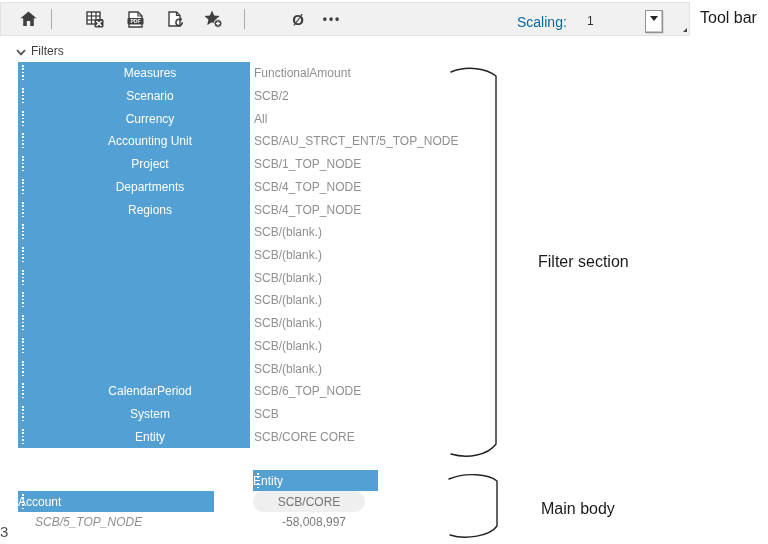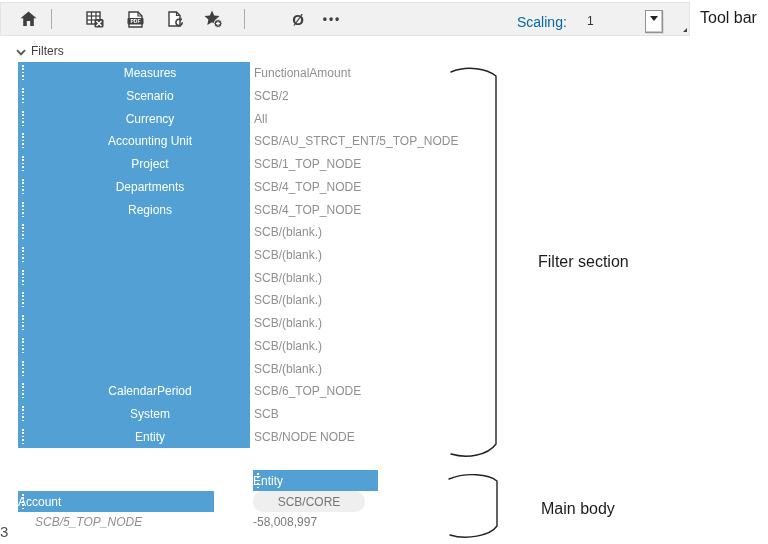--- a/index.html
+++ b/index.html
@@ -56,21 +56,21 @@
   
   .hdr-cell { position:absolute; background:var(--blue); display:flex;
               align-items:center; }
   .hdr-cell .txt { color:#fff; font-size:12px; }
   #entity-cell  { left:253px; top:470px; width:125px; height:21px; }
   #account-cell { left:18px;  top:491px; width:196px; height:21px; }
   #entity-value-cell { position:absolute; left:253px; top:491px; width:112px; height:21px;
                        background:#efefef; display:flex; align-items:center;
                        justify-content:center; font-size:12px; color:#757575;border-radius:10px; }
   #row-label { position:absolute; left:35px; top:515px; font-size:12px; color:#8f8f8f;font-style:italic; }
-  #row-value { position:absolute; left:253px; top:515px; width:122px; text-align:left;
+  #row-value { position:absolute; left:253px; top:515px; width:122px; text-align:center;
                font-size:12px; color:#7a7a7a; }
 
   
   #brackets { position:absolute; left:0; top:0; width:768px; height:544px;
               pointer-events:none; }
 </style>
 </head>
 <body>
 
 <div style="--blue:#52a0d4; position:relative; width:768px; height:544px;">
@@ -279,21 +279,21 @@
           <span class="f-label">System</span>
         </div>
         <div class="f-value">SCB</div>
       </div>
 
       <div class="f-row">
         <div class="f-label-cell">
           <span class="handle"></span>
           <span class="f-label">Entity</span>
         </div>
-        <div class="f-value">SCB/NODE NODE</div>
+        <div class="f-value">SCB/CORE CORE</div>
       </div>
     </div>
 
   <div class="hdr-cell" id="entity-cell">
     <span class="handle"></span>
     <span class="txt">Entity</span>
   </div>
   <div class="hdr-cell" id="account-cell">
     <span class="handle"></span>
     <span class="txt">Account</span>

